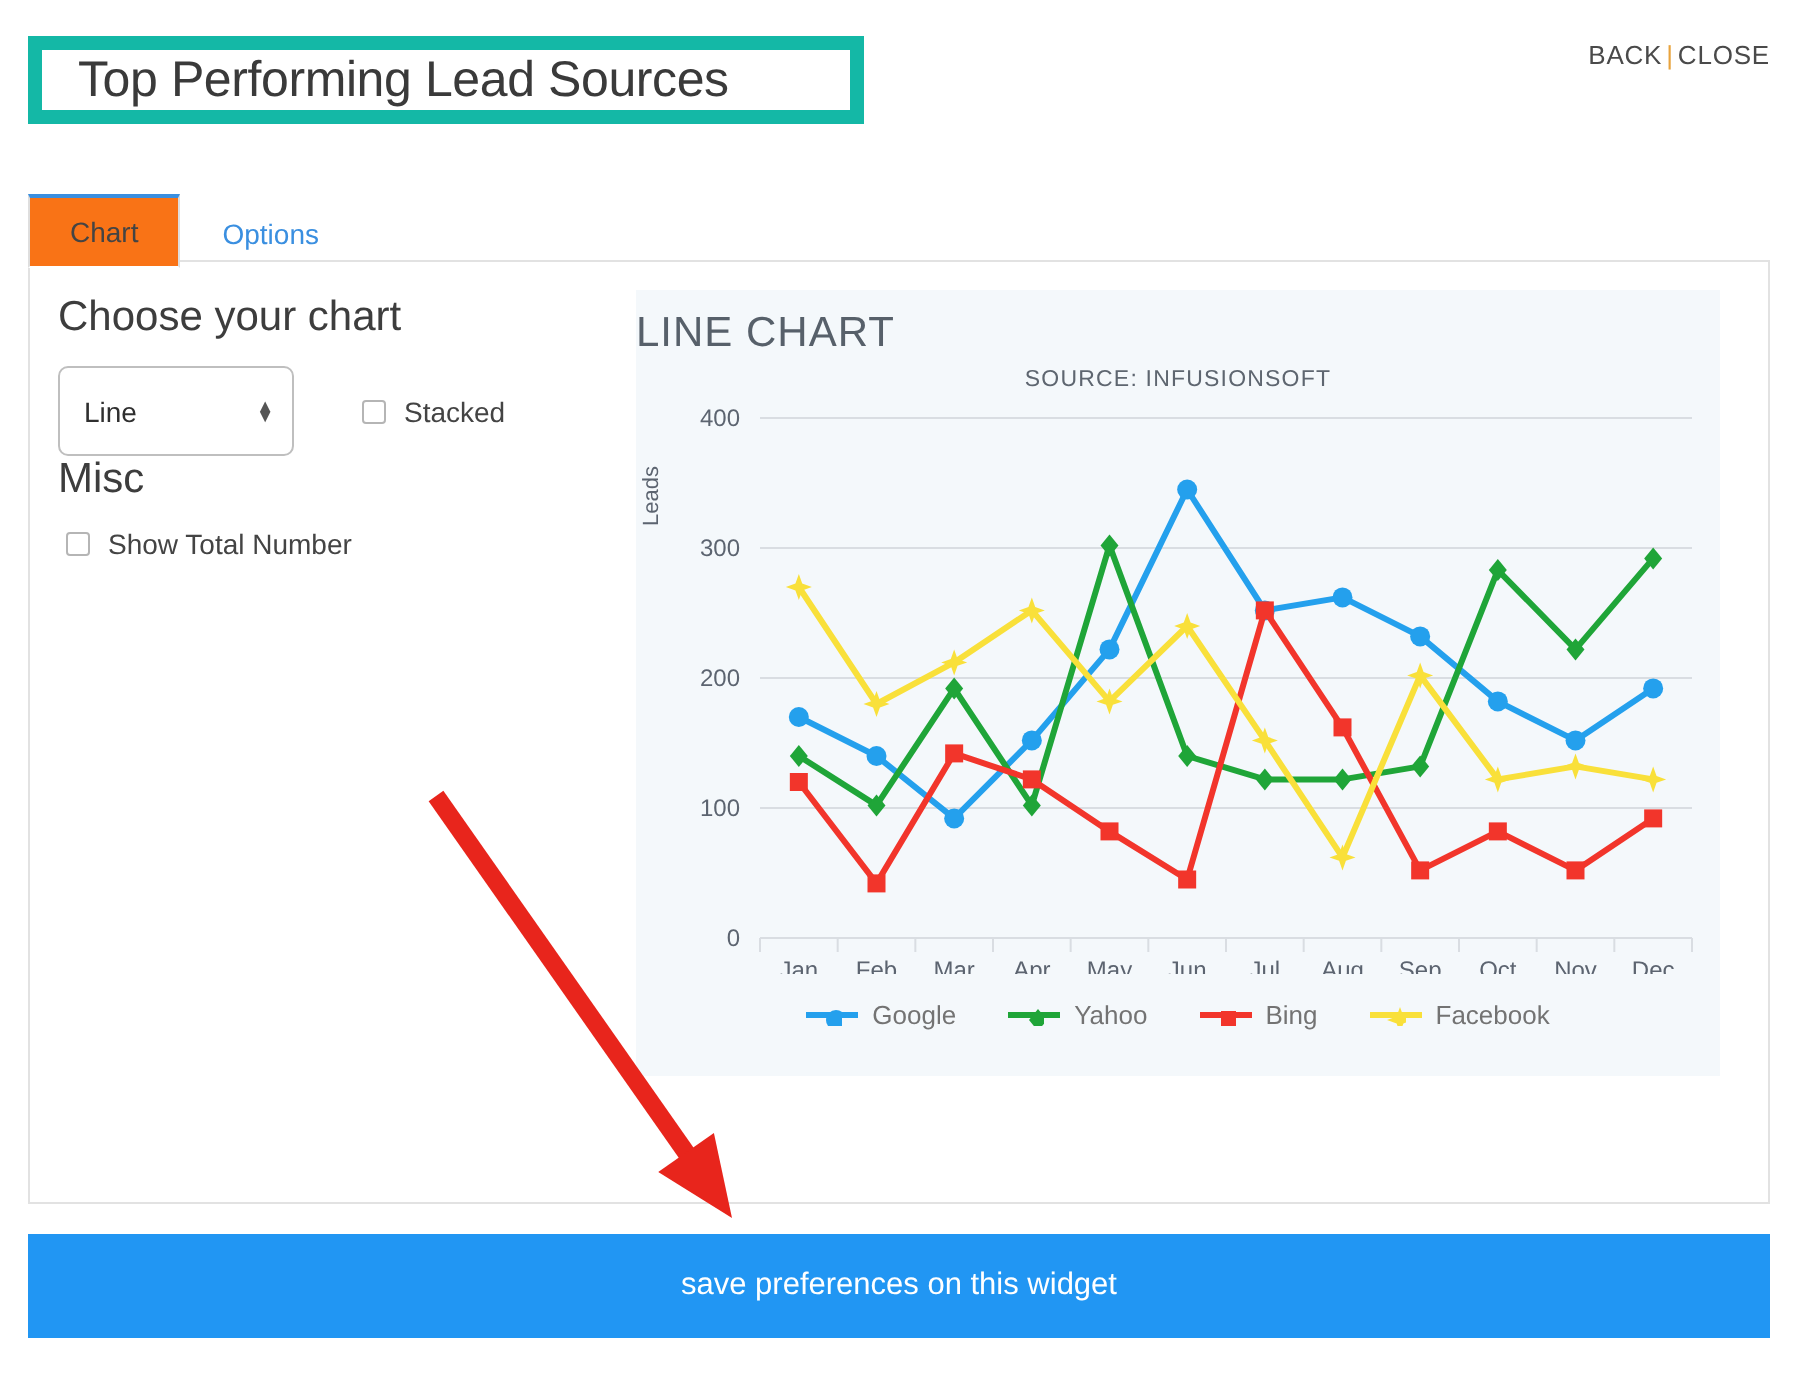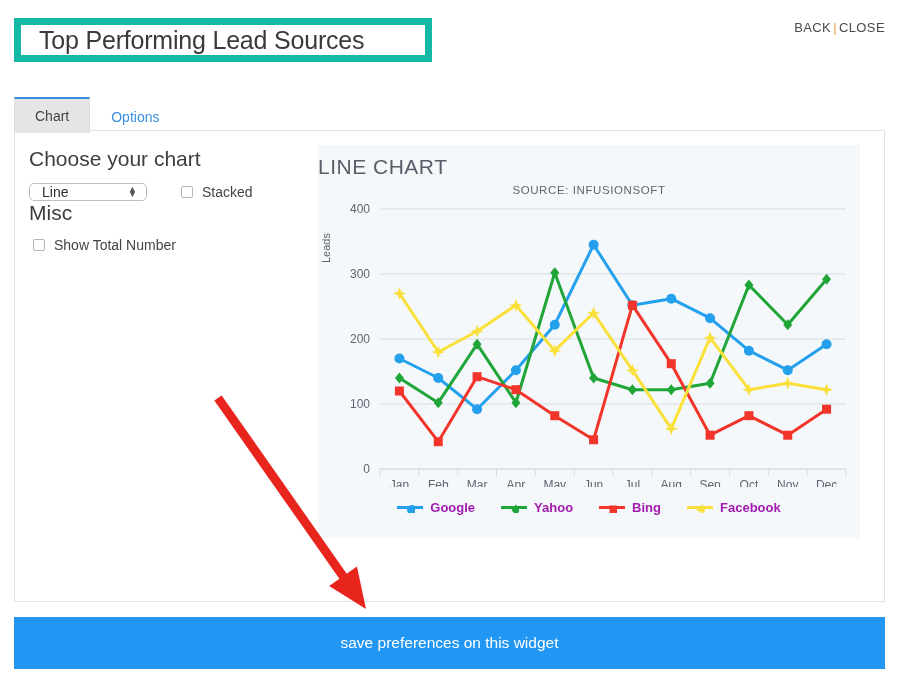--- a/index.html
+++ b/index.html
@@ -67,21 +67,21 @@
     padding: 9px 20px 9px 20px;
     box-sizing: border-box;
     background: transparent;
     color: #3a8fe0;
     border: 1px solid transparent;
     border-bottom: none;
     position: relative;
     top: 1px;
   }
   .tab.active {
-    background: #e5e5e5;
+    background: #f97316;
     color: #444444;
     border: 1px solid #dedede;
     border-top: 2px solid #3a8fe0;
     border-bottom: 1px solid #ffffff;
   }
 
   
   #panel {
     position: absolute;
     left: 14px;
@@ -107,21 +107,21 @@
     margin: 0 0 12px 0;
   }
   #misc-head { }
 
   #chart-row {
     display: flex;
     align-items: center;
   }
   #chart-select {
     width: 118px;
-    height: 18px;
+    height: 45px;
     border: 1px solid #bfbfbf;
     border-radius: 5px;
     background: #ffffff;
     box-sizing: border-box;
     display: flex;
     align-items: center;
     justify-content: space-between;
     padding: 0 9px 0 12px;
     font-size: 14px;
     color: #2f2f2f;
@@ -194,22 +194,21 @@
   }
   #legend {
     position: absolute;
     left: 0;
     top: 355px;
     width: 542px;
     display: flex;
     justify-content: center;
     gap: 26px;
     font-size: 13px;
-    color: #a21caf;
-    font-weight: bold;
+    color: #737373;
   }
   .leg-item { display: flex; align-items: center; gap: 7px; }
   .leg-line { width: 26px; height: 3px; position: relative; }
   .leg-mark {
     position: absolute;
     left: 8px; top: -3.5px;
     width: 10px; height: 10px;
   }
 
   

